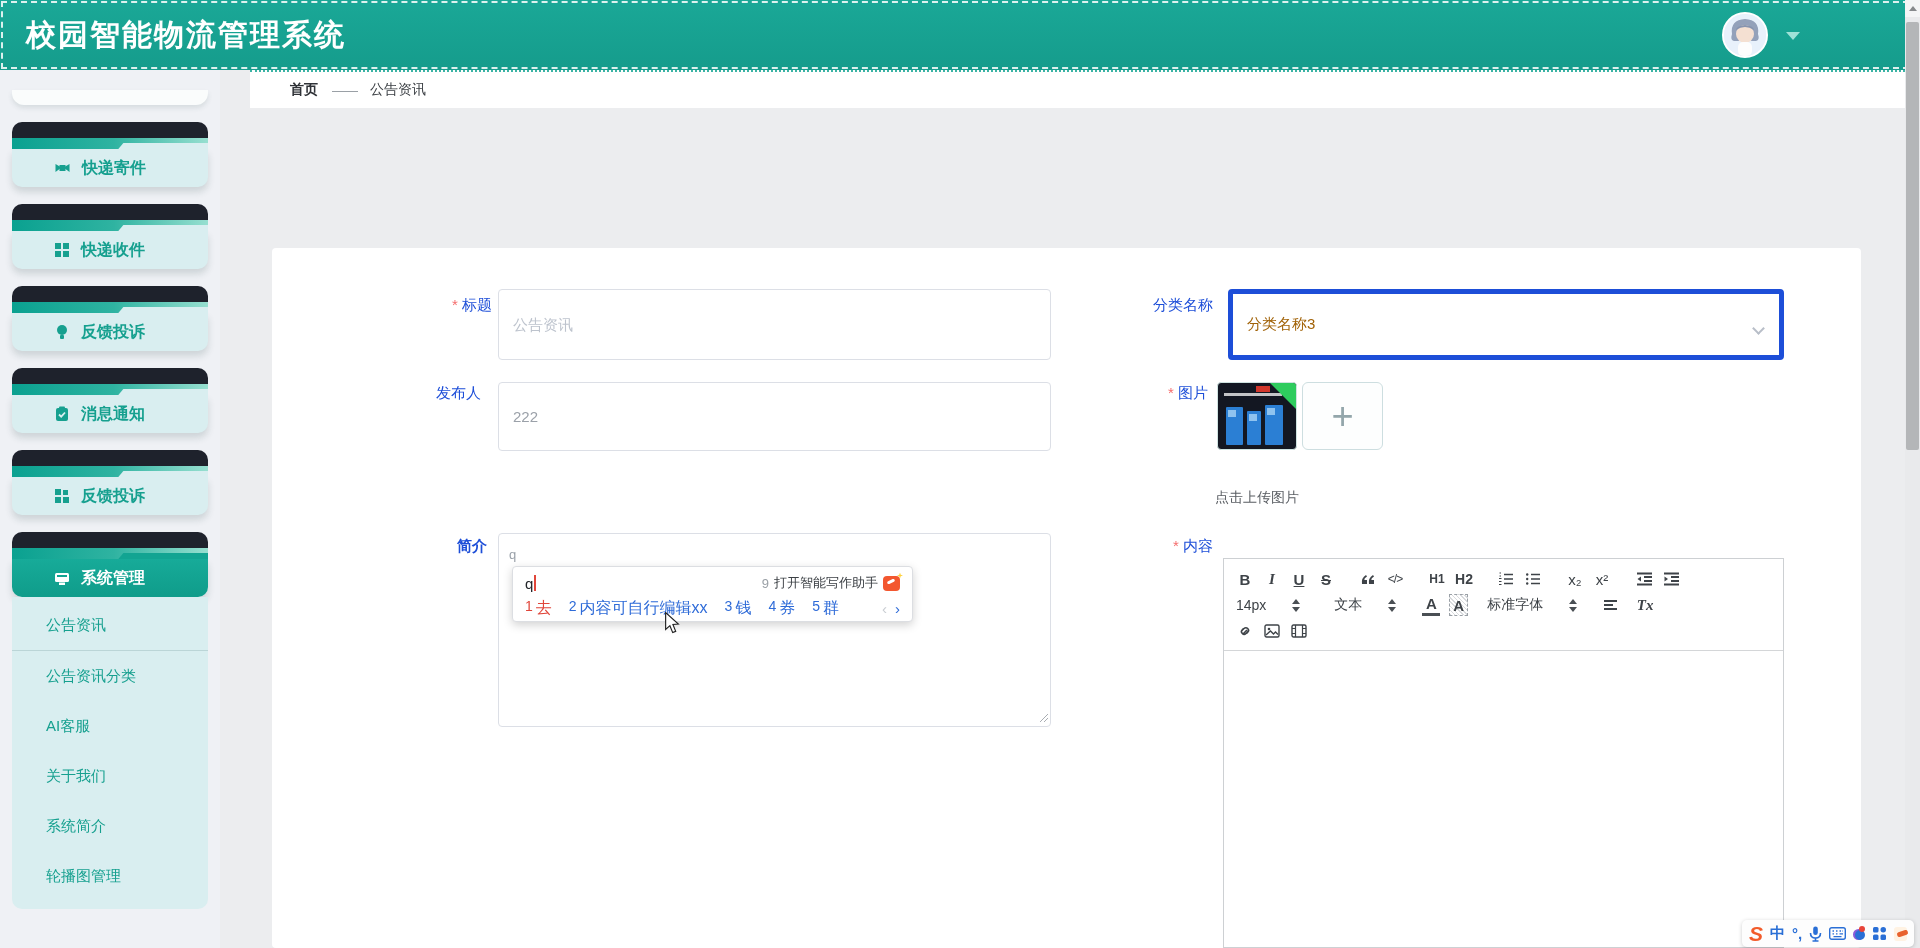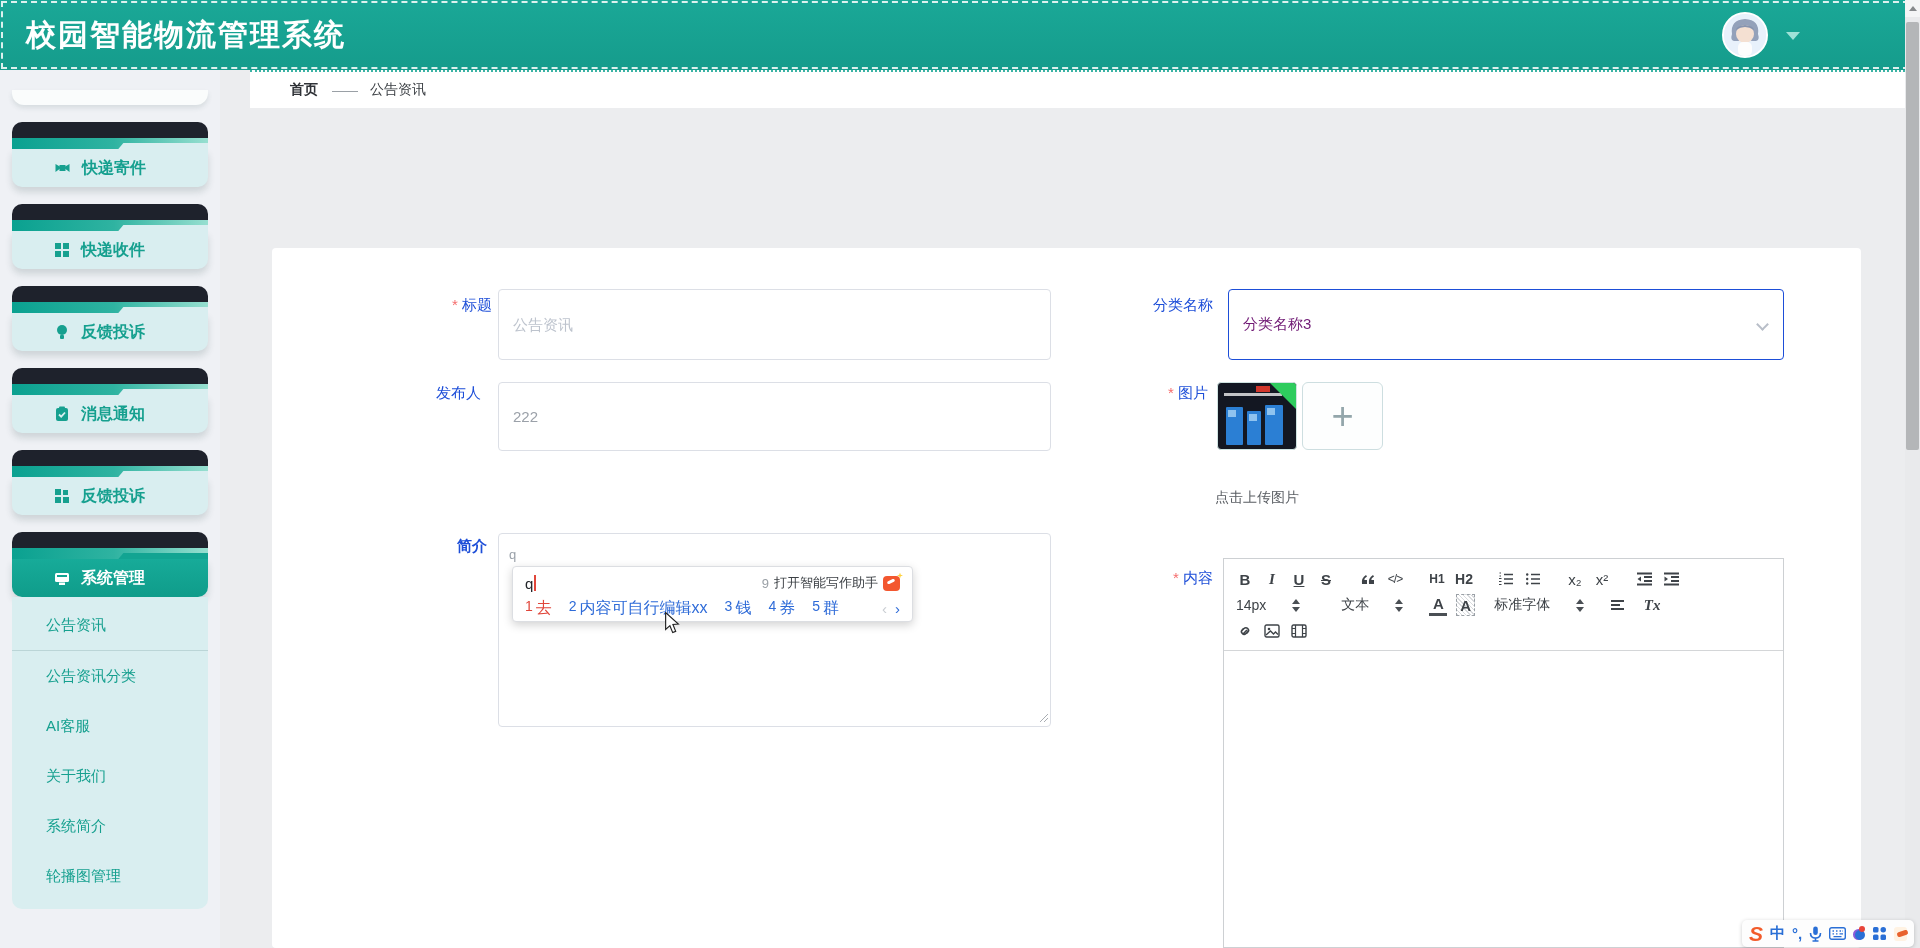--- a/index.html
+++ b/index.html
@@ -51,22 +51,22 @@
   .crumb-cur { color:#3c4045; }
 
   
   .card { position:absolute; left:272px; top:248px; width:1589px; height:700px; background:#fff; border-radius:4px; }
 
   .f-label { position:absolute; width:160px; text-align:right; font-size:15px; color:#1d4ed8; }
   .f-label.req::before { content:"* "; color:#f56c6c; }
   .f-input { position:absolute; background:#fff; border:1px solid #dcdfe6; border-radius:4px;
     font-size:15px; padding:0 14px; color:#9ba1a9; outline:none; width:553px; }
   .f-input::placeholder { color:#bdc3cd; }
-  .f-select { position:absolute; background:#fff; border:1px solid #1d4ed8; border-radius:4px;
-    display:flex; align-items:center; padding:0 14px; font-size:15px; color:#701a75; cursor:pointer; }
+  .f-select { position:absolute; background:#fff; border:5px solid #1d4ed8; border-radius:4px;
+    display:flex; align-items:center; padding:0 14px; font-size:15px; color:#a16207; cursor:pointer; }
   .sel-caret { position:absolute; right:16px; top:30px; width:9px; height:9px;
     border-right:2px solid #b8bec8; border-bottom:2px solid #b8bec8; transform:rotate(45deg); }
 
   .thumb { position:absolute; left:1217px; top:382px; width:80px; height:68px; border:1px solid #cfe3e1;
     border-radius:4px; background:#131722; overflow:hidden; cursor:pointer; }
   .thumb .corner { position:absolute; right:0; top:0; width:0; height:0;
     border-left:26px solid transparent; border-top:26px solid #2ecc5e; }
   .thumb .redtag { position:absolute; left:38px; top:3px; width:14px; height:6px; background:#d1372c; }
   .thumb .wline { position:absolute; left:6px; top:10px; width:58px; height:3px; background:rgba(255,255,255,.75); }
   .thumb .lk { position:absolute; background:#2b7fd4; border-radius:1px; }
@@ -314,21 +314,21 @@
     <span>+</span>
   </div>
   <div class="upload-hint">点击上传图片</div>
 
   <div class="f-label" style="left:327px;top:537px;font-weight:bold;">简介</div>
   <textarea class="f-textarea" style="">q</textarea>
   <svg class="ta-grip" viewBox="0 0 10 10">
     <path d="M9 1 L1 9 M9 5 L5 9" stroke="#a9adb2" stroke-width="1" fill="none"></path>
   </svg>
 
-  <div class="f-label req" style="left:1053px;top:537px;margin-top:32px;">内容</div>
+  <div class="f-label req" style="left:1053px;top:537px;">内容</div>
   <div class="editor">
     <div class="toolbar">
       <div class="trow">
         <span class="tbtn">B</span>
         <span class="tbtn it">I</span>
         <span class="tbtn un">U</span>
         <span class="tbtn st">S</span>
         <span class="tbtn grp">
           <svg width="16" height="14" viewBox="0 0 16 14" fill="#3e4348">
               <path d="M2 12 Q1 6 6 3 L7 4.5 Q4 6 4.3 8 L7 8 L7 12 Z"></path>
@@ -369,21 +369,21 @@
         </span>
       </div>
       <div class="trow">
         <span class="tsel">
           <span>14px</span>
           <span class="updn">
               <i class="u"></i>
               <i class="d"></i>
             </span>
         </span>
-        <span class="tsel" style="margin-left:23px;">
+        <span class="tsel" style="margin-left:16px;">
           <span>文本</span>
           <span class="updn">
               <i class="u"></i>
               <i class="d"></i>
             </span>
         </span>
         <span class="tbtn acolor" style="margin-left:8px;">A</span>
         <span class="tbtn abg">A</span>
         <span class="tsel" style="margin-left:10px;">
           <span>标准字体</span>

